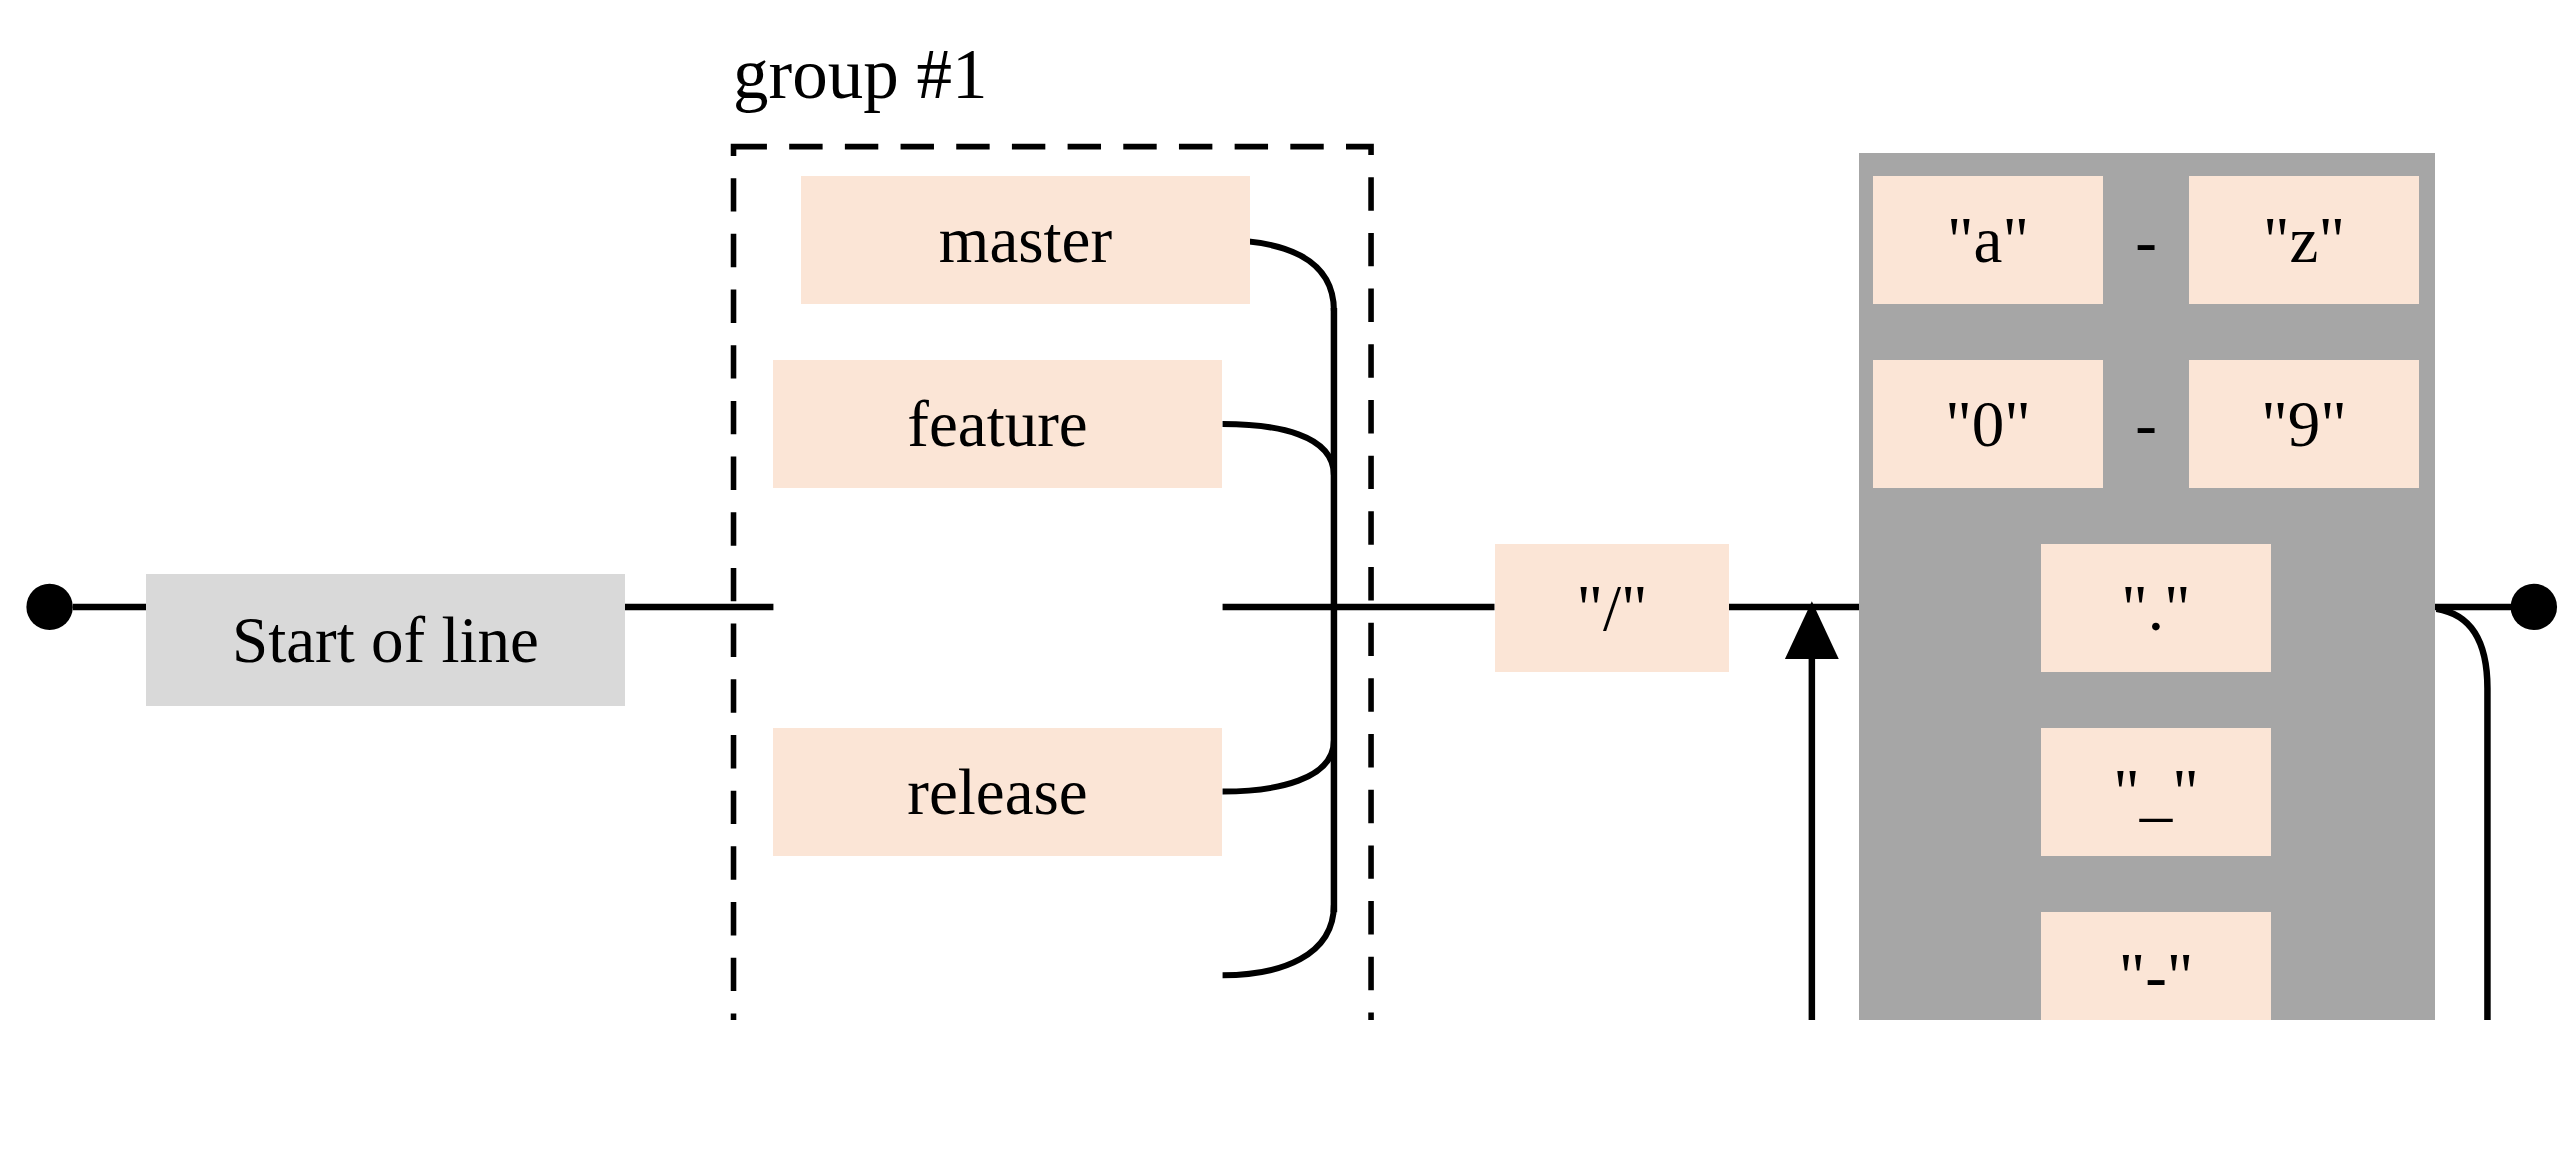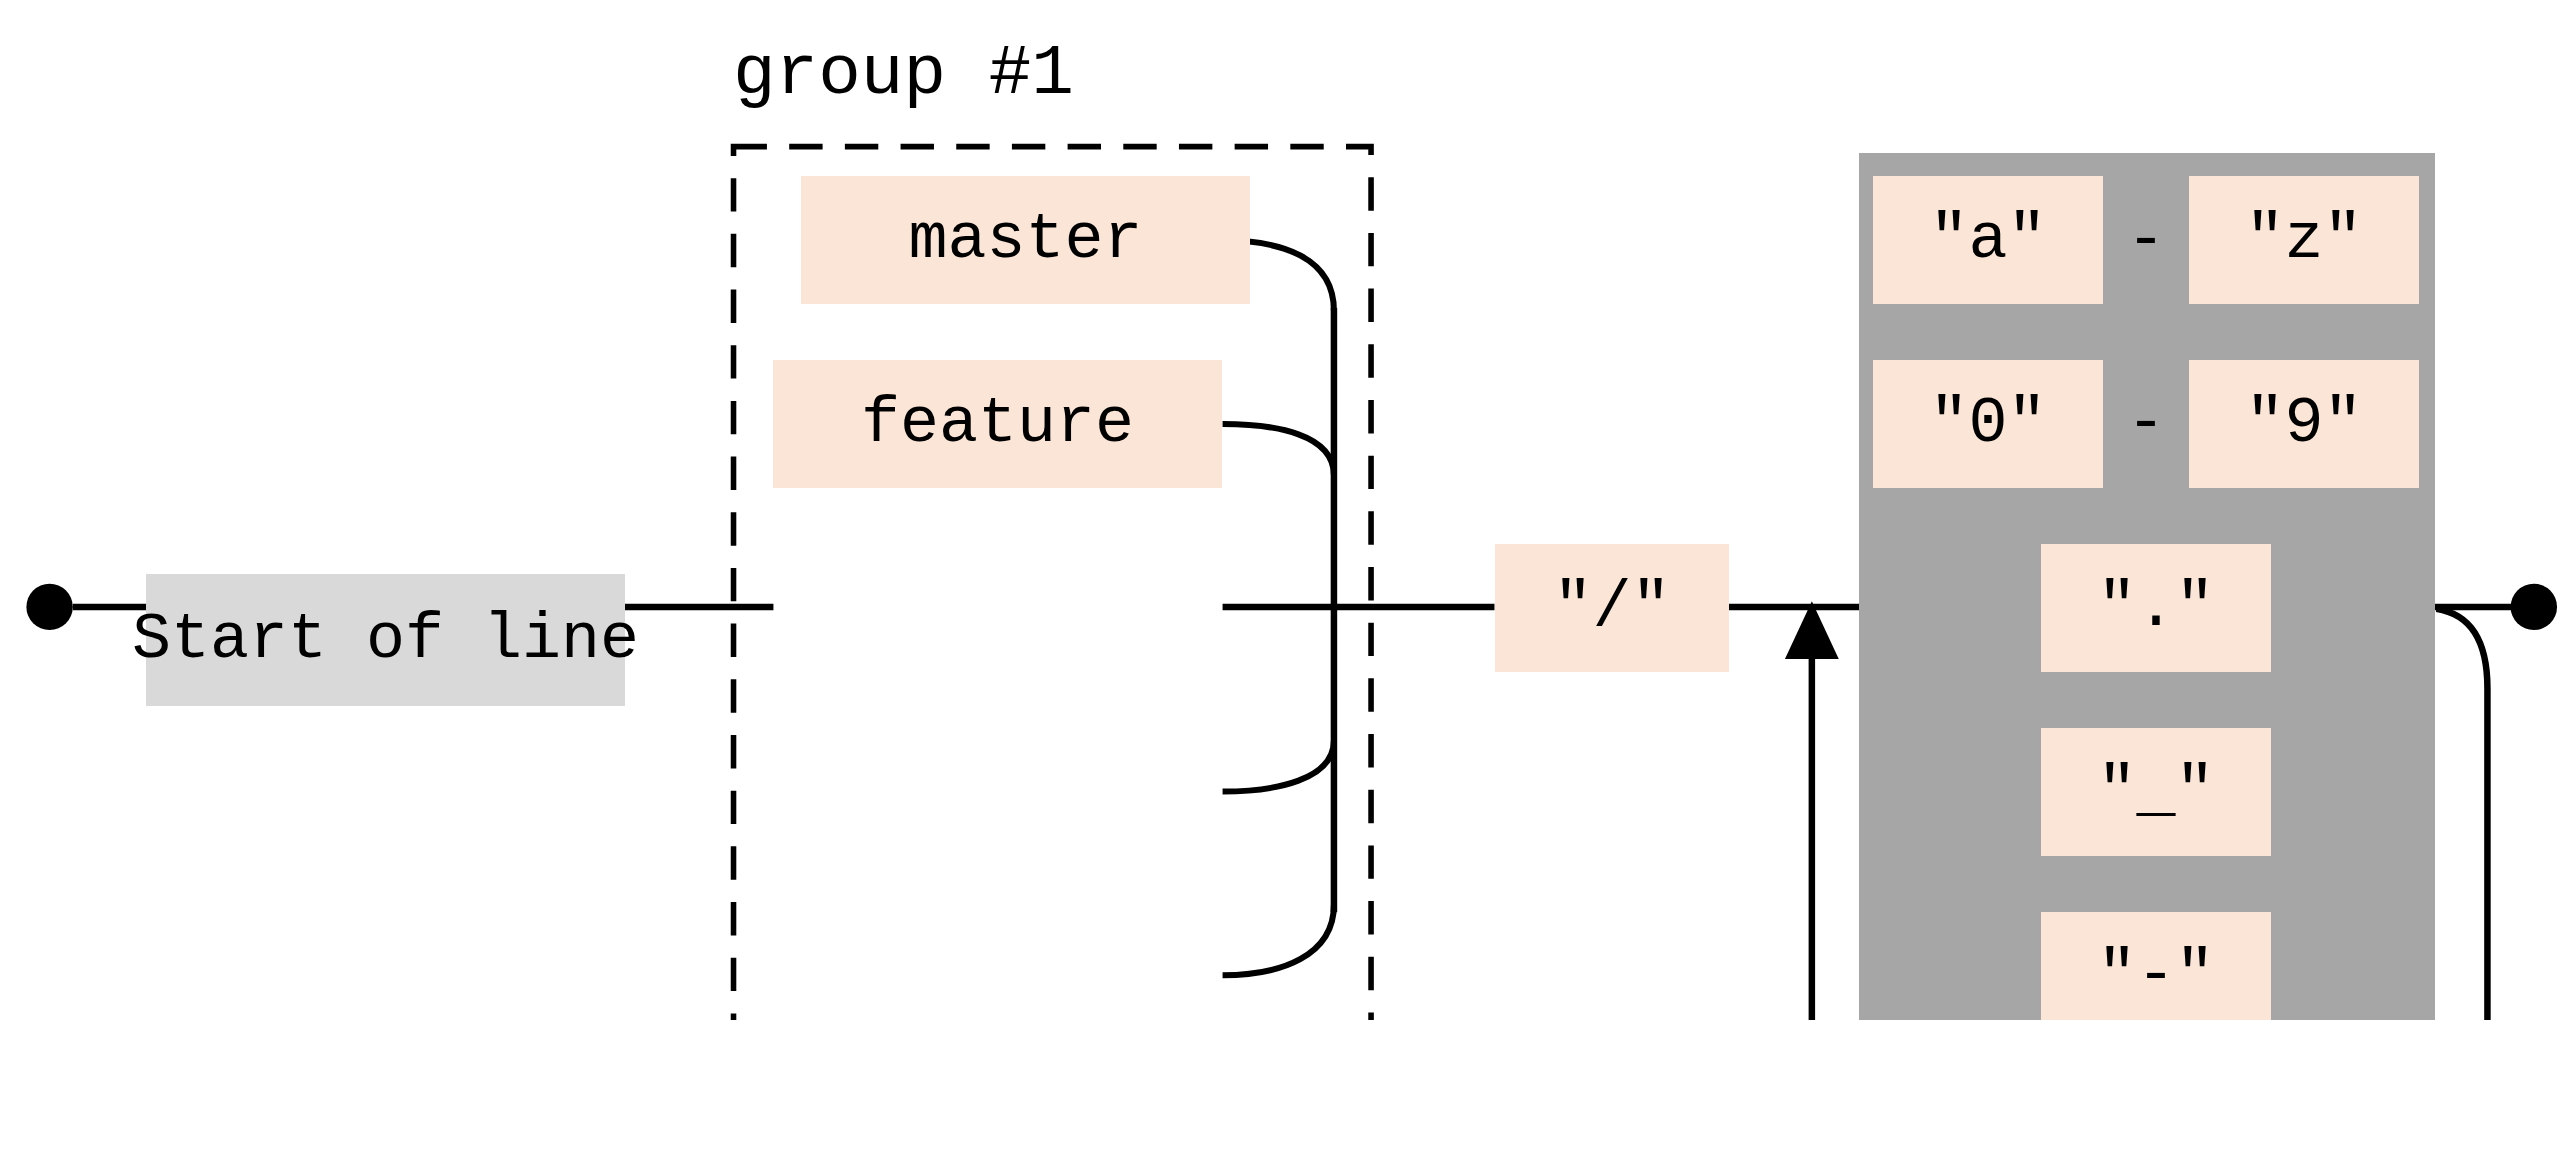--- a/index.html
+++ b/index.html
@@ -4,21 +4,21 @@
 <style>
   :root{
     --box-fill:#fbe5d6;
     --oneof-fill:#a6a6a6;
     --start-fill:#d9d9d9;
     --line:#000000;
   }
   html,body{margin:0;padding:0;background:#ffffff;}
   #stage{
     position:relative;width:2576px;height:1020px;background:#ffffff;overflow:hidden;
-    font-family:Liberation Mono, monospace;color:#000;
+    font-family:Liberation Serif, serif;color:#000;
   }
   #wires{position:absolute;left:0;top:0;width:2576px;height:1160px;}
   #wires path,#wires line,#wires rect{stroke:var(--line);}
   #wires .wire{fill:none;stroke-width:7;}
   #wires .curve{fill:none;stroke-width:6.5;}
   #wires .dashed{fill:none;stroke-width:6;stroke-dasharray:36 24;}
   #wires .solid{fill:var(--line);stroke:none;}
   .node{
     position:absolute;display:flex;align-items:center;justify-content:center;
     font-size:65px;line-height:1;white-space:nowrap;
@@ -61,20 +61,21 @@
     <circle class="solid" cx="53" cy="654" r="25"></circle>
     <circle class="solid" cx="2730" cy="654" r="25"></circle>
   </svg>
 
   <div class="heading" style="left:733px;top:39px;">group #1</div>
 
   <div class="node startbox" style="left:146px;top:574px;width:479px;height:132px;">Start of line</div>
 
   <div class="node terminal" style="left:801px;top:176px;width:449px;height:128px;">master</div>
   <div class="node terminal" style="left:773px;top:360px;width:449px;height:128px;">feature</div>
+  <div class="node terminal" style="left:773px;top:728px;width:449px;height:128px;">release</div>
 
   <div class="node terminal" style="left:1495px;top:544px;width:234px;height:128px;">"/"</div>
 
   <div class="oneof-panel" style="left:1859px;top:153px;width:576px;height:914px;"></div>
 
   <div class="node terminal" style="left:1873px;top:176px;width:230px;height:128px;">"a"</div>
   <div class="sep" style="left:2118px;top:213px;">-</div>
   <div class="node terminal" style="left:2189px;top:176px;width:230px;height:128px;">"z"</div>
 
   <div class="node terminal" style="left:1873px;top:360px;width:230px;height:128px;">"0"</div>

